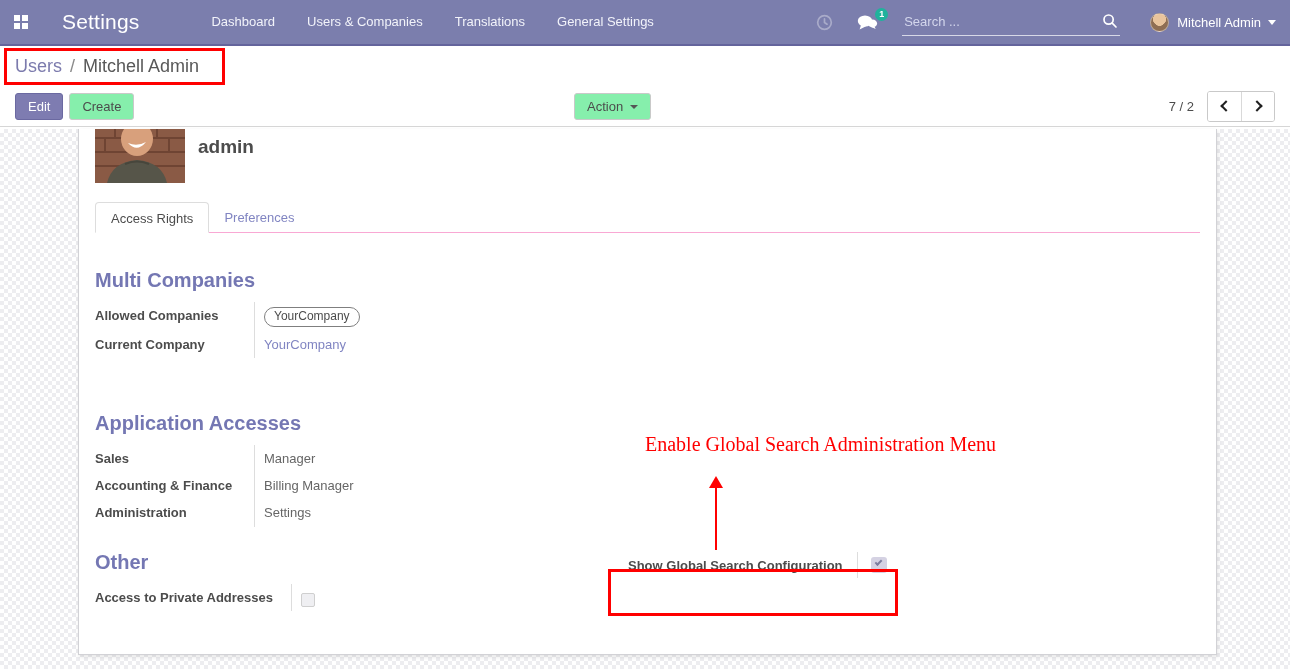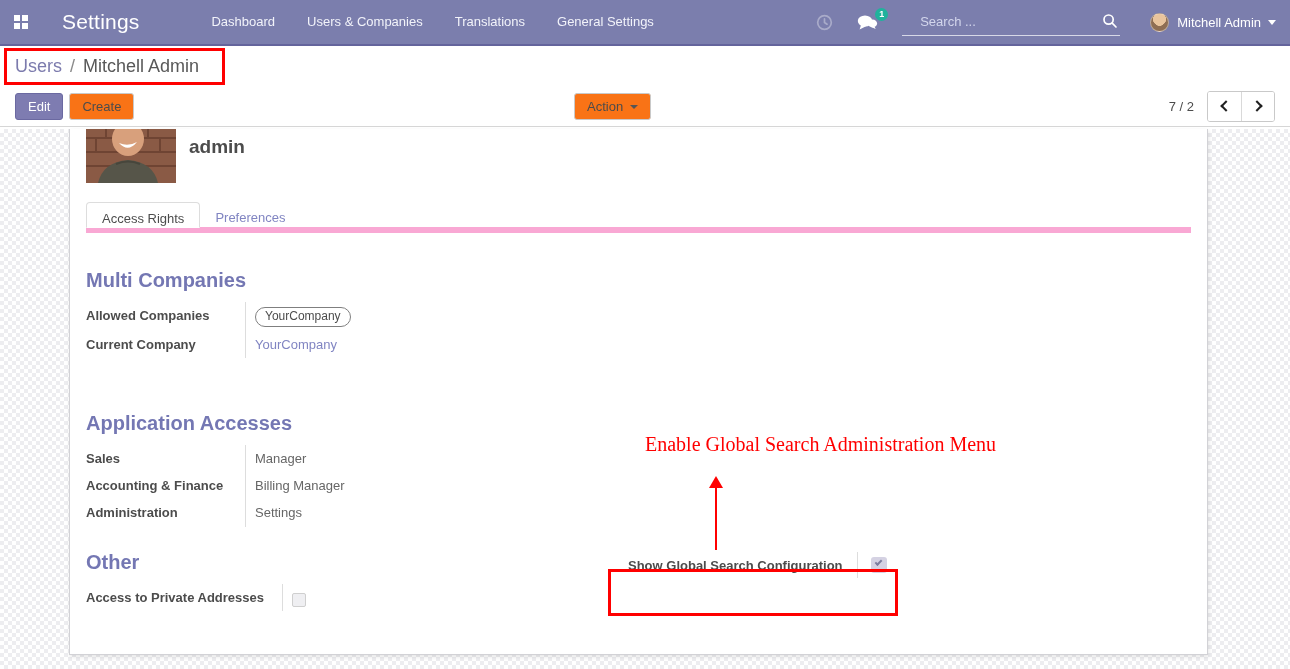--- a/index.html
+++ b/index.html
@@ -25,67 +25,67 @@
   .nav-right { margin-left:auto; display:flex; align-items:center; }
   .nav-ico { display:flex; align-items:center; cursor:pointer; margin-right:24px; position:relative; }
   .badge {
     position:absolute; top:-6px; right:-10px; min-width:13px; height:13px; border-radius:8px;
     background:#20b29c; color:#fff; font-size:9px; display:flex; align-items:center;
     justify-content:center; padding:0 3px; font-weight:bold;
   }
   .search-box { position:relative; width:218px; border-bottom:1px solid rgba(255,255,255,.7); margin-right:30px; }
   .search-box input {
     width:100%; background:transparent; border:none; outline:none; color:#fff;
-    font-size:13px; padding:5px 26px 6px 2px; font-family:inherit;margin-left:16px;
+    font-size:13px; padding:5px 26px 6px 2px; font-family:inherit;
   }
   .search-box input::placeholder { color:#d3d6ec; }
   .search-box svg { position:absolute; right:2px; top:4px; }
   .nav-user { display:flex; align-items:center; cursor:pointer; font-size:13px; }
   .nav-avatar { width:19px; height:19px; border-radius:50%; margin-right:8px;
     background:radial-gradient(circle at 50% 32%, #e9c49d 0 44%, #8f6e53 45% 100%);
     border:1px solid rgba(255,255,255,.4); }
   .caret-down { width:0; height:0; border-left:4px solid transparent; border-right:4px solid transparent;
     border-top:5px solid #fff; margin-left:7px; }
 
   
   .breadcrumb-row { height:40px; display:flex; align-items:center; padding-left:15px; font-size:18px; background:#fff; }
   .bc-parent { color:#7c7bad; cursor:pointer; }
   .bc-sep { color:#8a8a8a; margin:0 8px; }
   .bc-current { color:#585858; }
   .button-row { height:41px; display:flex; align-items:center; padding:0 15px;
     border-bottom:1px solid #d6d6d6; background:#fff; position:relative; }
   .btn { font-size:13px; padding:5px 12px; border-radius:3px; border:1px solid #c9c9c9;
-    background:#f97316; color:#4c4c4c; font-family:inherit; cursor:pointer; }
+    background:#86efac; color:#4c4c4c; font-family:inherit; cursor:pointer; }
   .btn-primary { background:#7e7cb1; border-color:#6b69a1; color:#fff; }
   .btn + .btn { margin-left:6px; }
   .action-wrap { position:absolute; left:574px; }
   .btn .caret-dark { display:inline-block; width:0; height:0; border-left:4px solid transparent;
     border-right:4px solid transparent; border-top:4px solid #555; margin-left:7px; vertical-align:middle; }
   .pager { margin-left:auto; display:flex; align-items:center; font-size:13px; color:#4c4c4c; }
   .pager-value { margin-right:13px; }
   .pager-btns { display:flex; border:1px solid #c9c9c9; border-radius:3px; overflow:hidden; background:#fff; }
   .pager-btn { width:33px; height:29px; border:none; background:#fff; cursor:pointer;
     display:flex; align-items:center; justify-content:center; padding:0; }
   .pager-btn + .pager-btn { border-left:1px solid #d9d9d9; }
   .chev { width:8px; height:8px; border-left:2px solid #1f1f1f; border-bottom:2px solid #1f1f1f; }
   .chev-left { transform:rotate(45deg); margin-left:3px; }
   .chev-right { transform:rotate(-135deg); margin-right:3px; }
 
   
   .content { position:absolute; top:129px; left:0; right:0; bottom:0;
     background-image:conic-gradient(#ededf0 0 25%, #ffffff 0 50%, #ededf0 0 75%, #ffffff 0);
     background-size:8px 8px; }
-  .sheet { position:absolute; left:69px; top:0; width:1139px; height:526px; background:#fff;
+  .sheet { position:absolute; left:78px; top:0; width:1139px; height:526px; background:#fff;
     border:1px solid #d2d2d6; border-top:none; box-shadow:1px 2px 4px rgba(0,0,0,.1);
     padding:0 16px; }
   .sheet-header { display:flex; }
   .user-photo { width:90px; height:54px; overflow:hidden; background:#8a5a45; flex:0 0 auto; }
   .sheet-title { font-size:19px; font-weight:bold; color:#4c4c4c; margin:7px 0 0 13px; }
 
-  .tabs { display:flex; margin-top:19px; border-bottom:6px solid #f9a8d4; height:31px; }
+  .tabs { display:flex; margin-top:19px; border-bottom:1px solid #f9a8d4; height:31px; }
   .tab { font-size:13px; padding:8px 15px; cursor:pointer; }
   .tab-active { border:1px solid #ddd; border-bottom:1px solid #fff; margin-bottom:-1px;
     border-radius:4px 4px 0 0; color:#4c4c4c; background:#fff; }
   .tab-inactive { color:#8185c2; }
 
   .section-heading { font-size:20px; font-weight:bold; color:#7477b3; }
   .h-mc { margin-top:36px; }
   .h-aa { margin-top:54px; }
   .h-ot { margin-top:24px; }
   .rows { margin-top:10px; }

